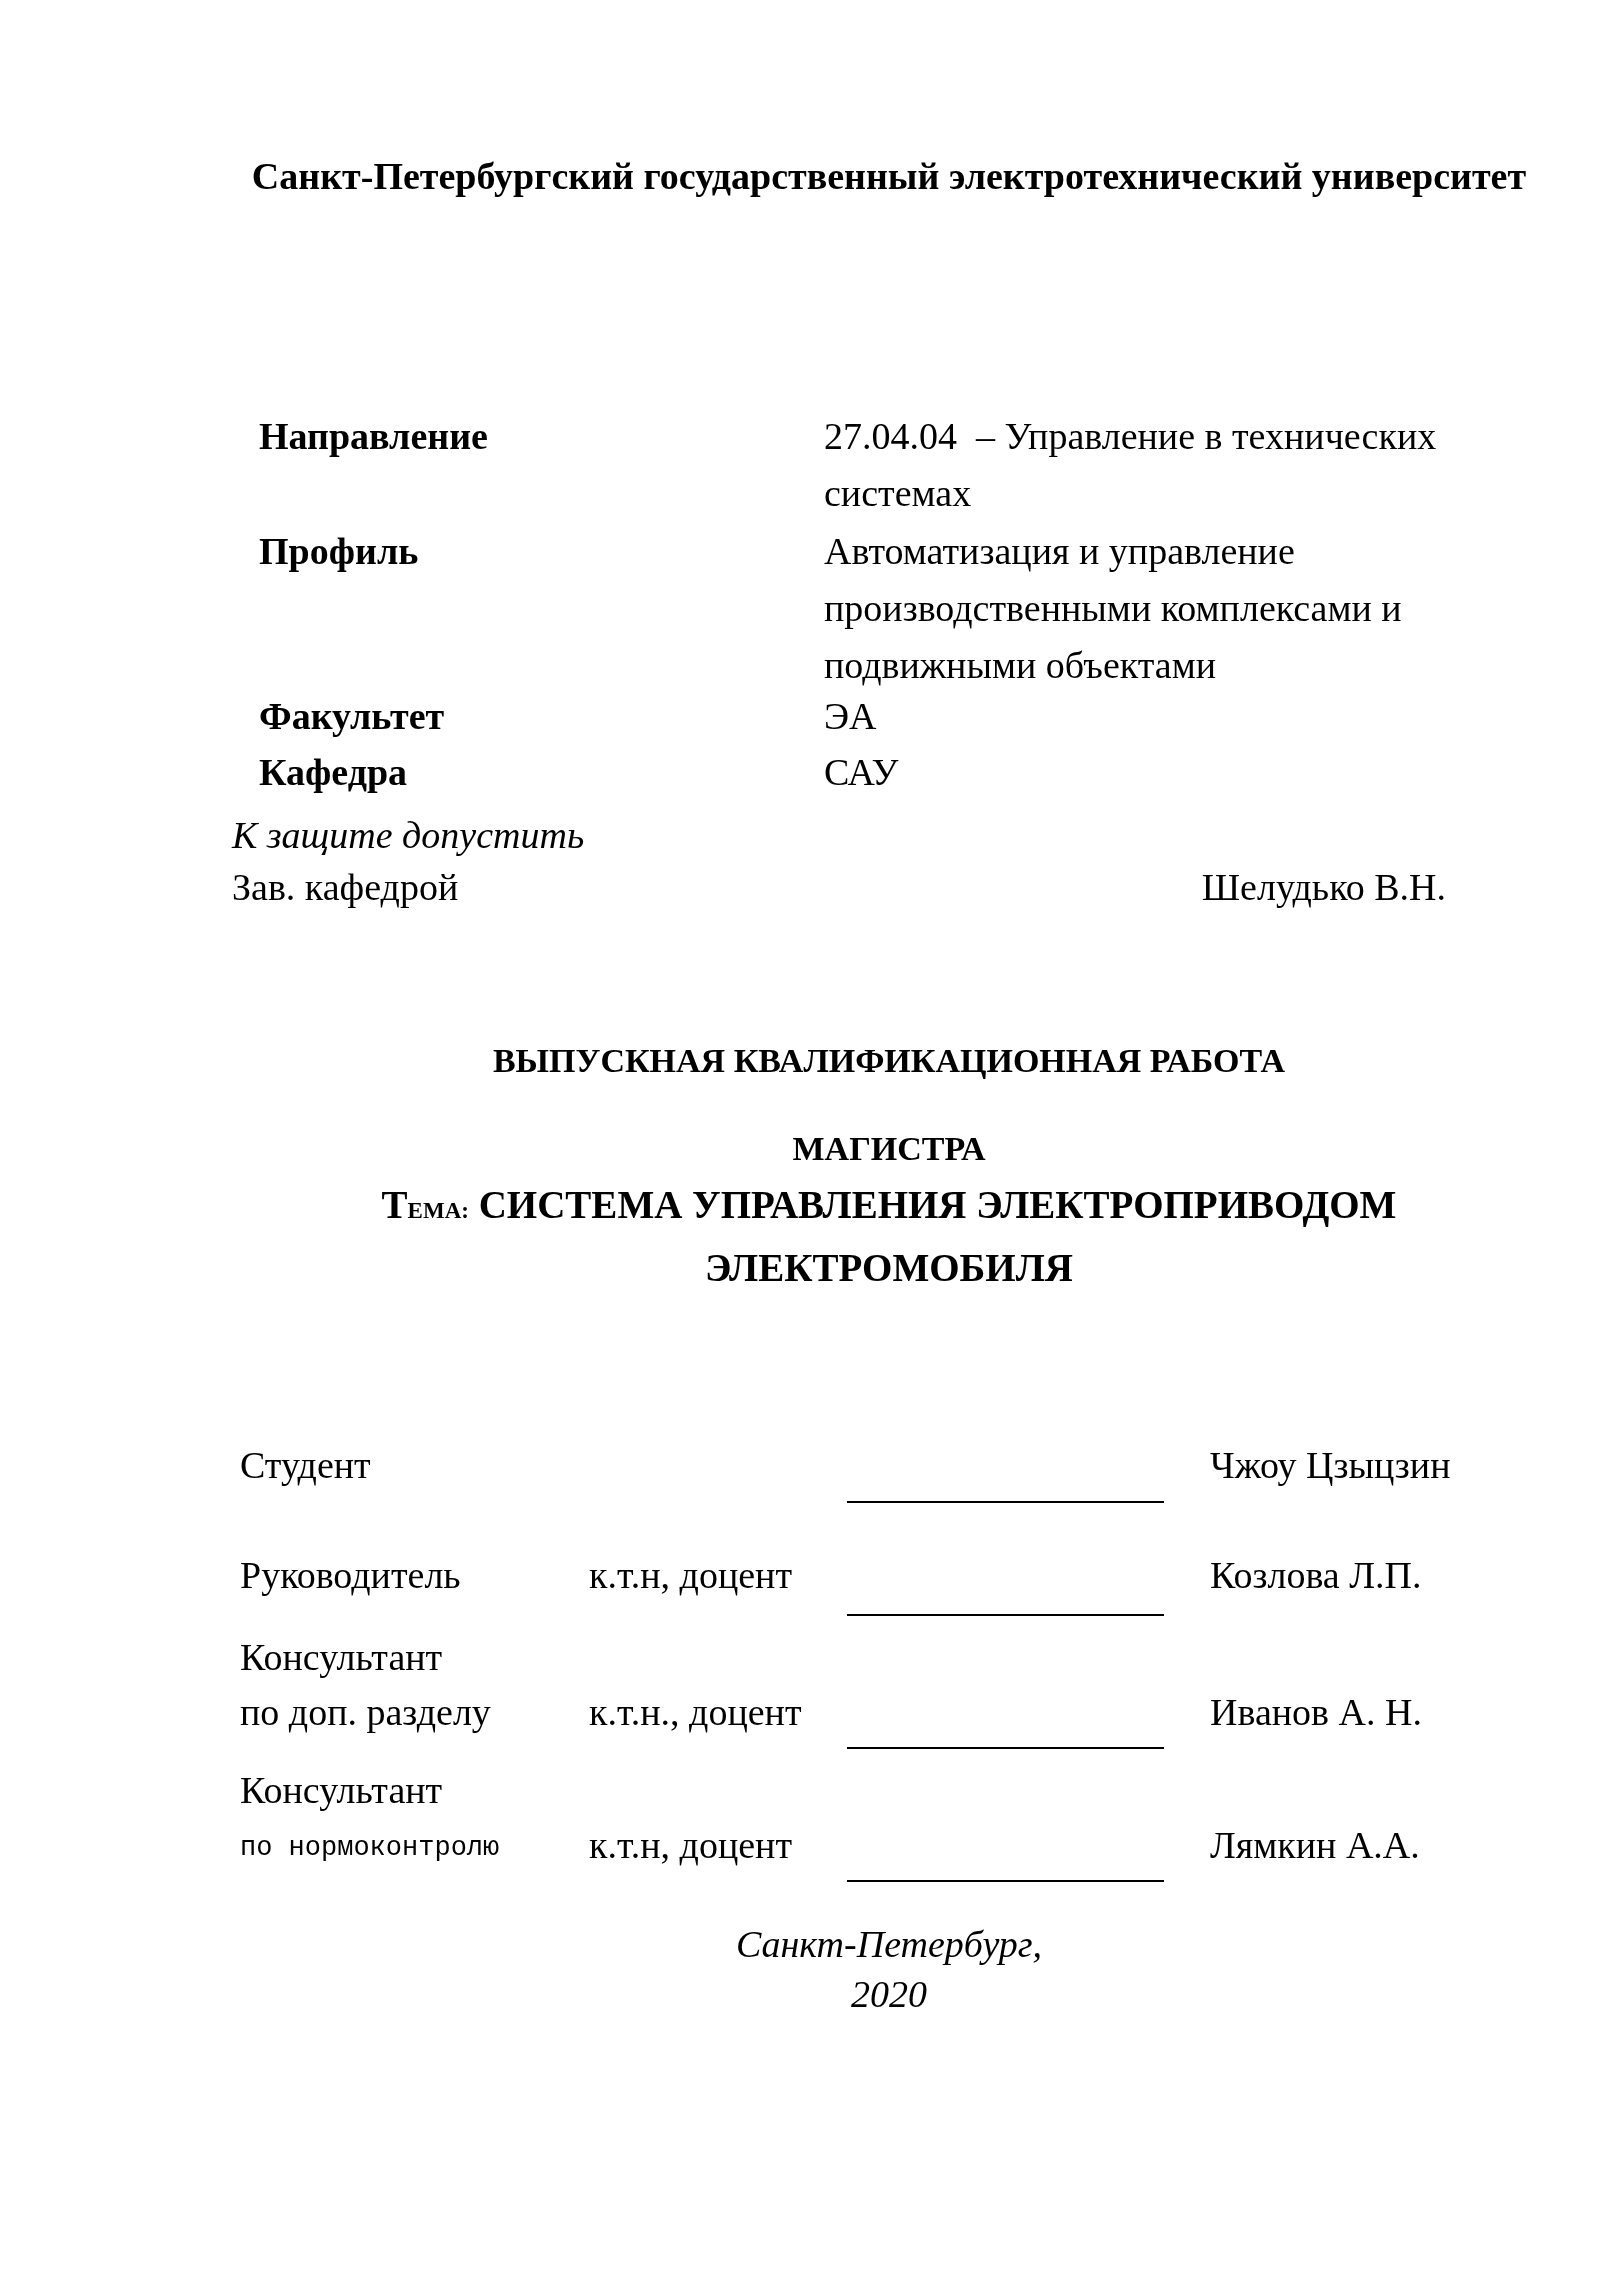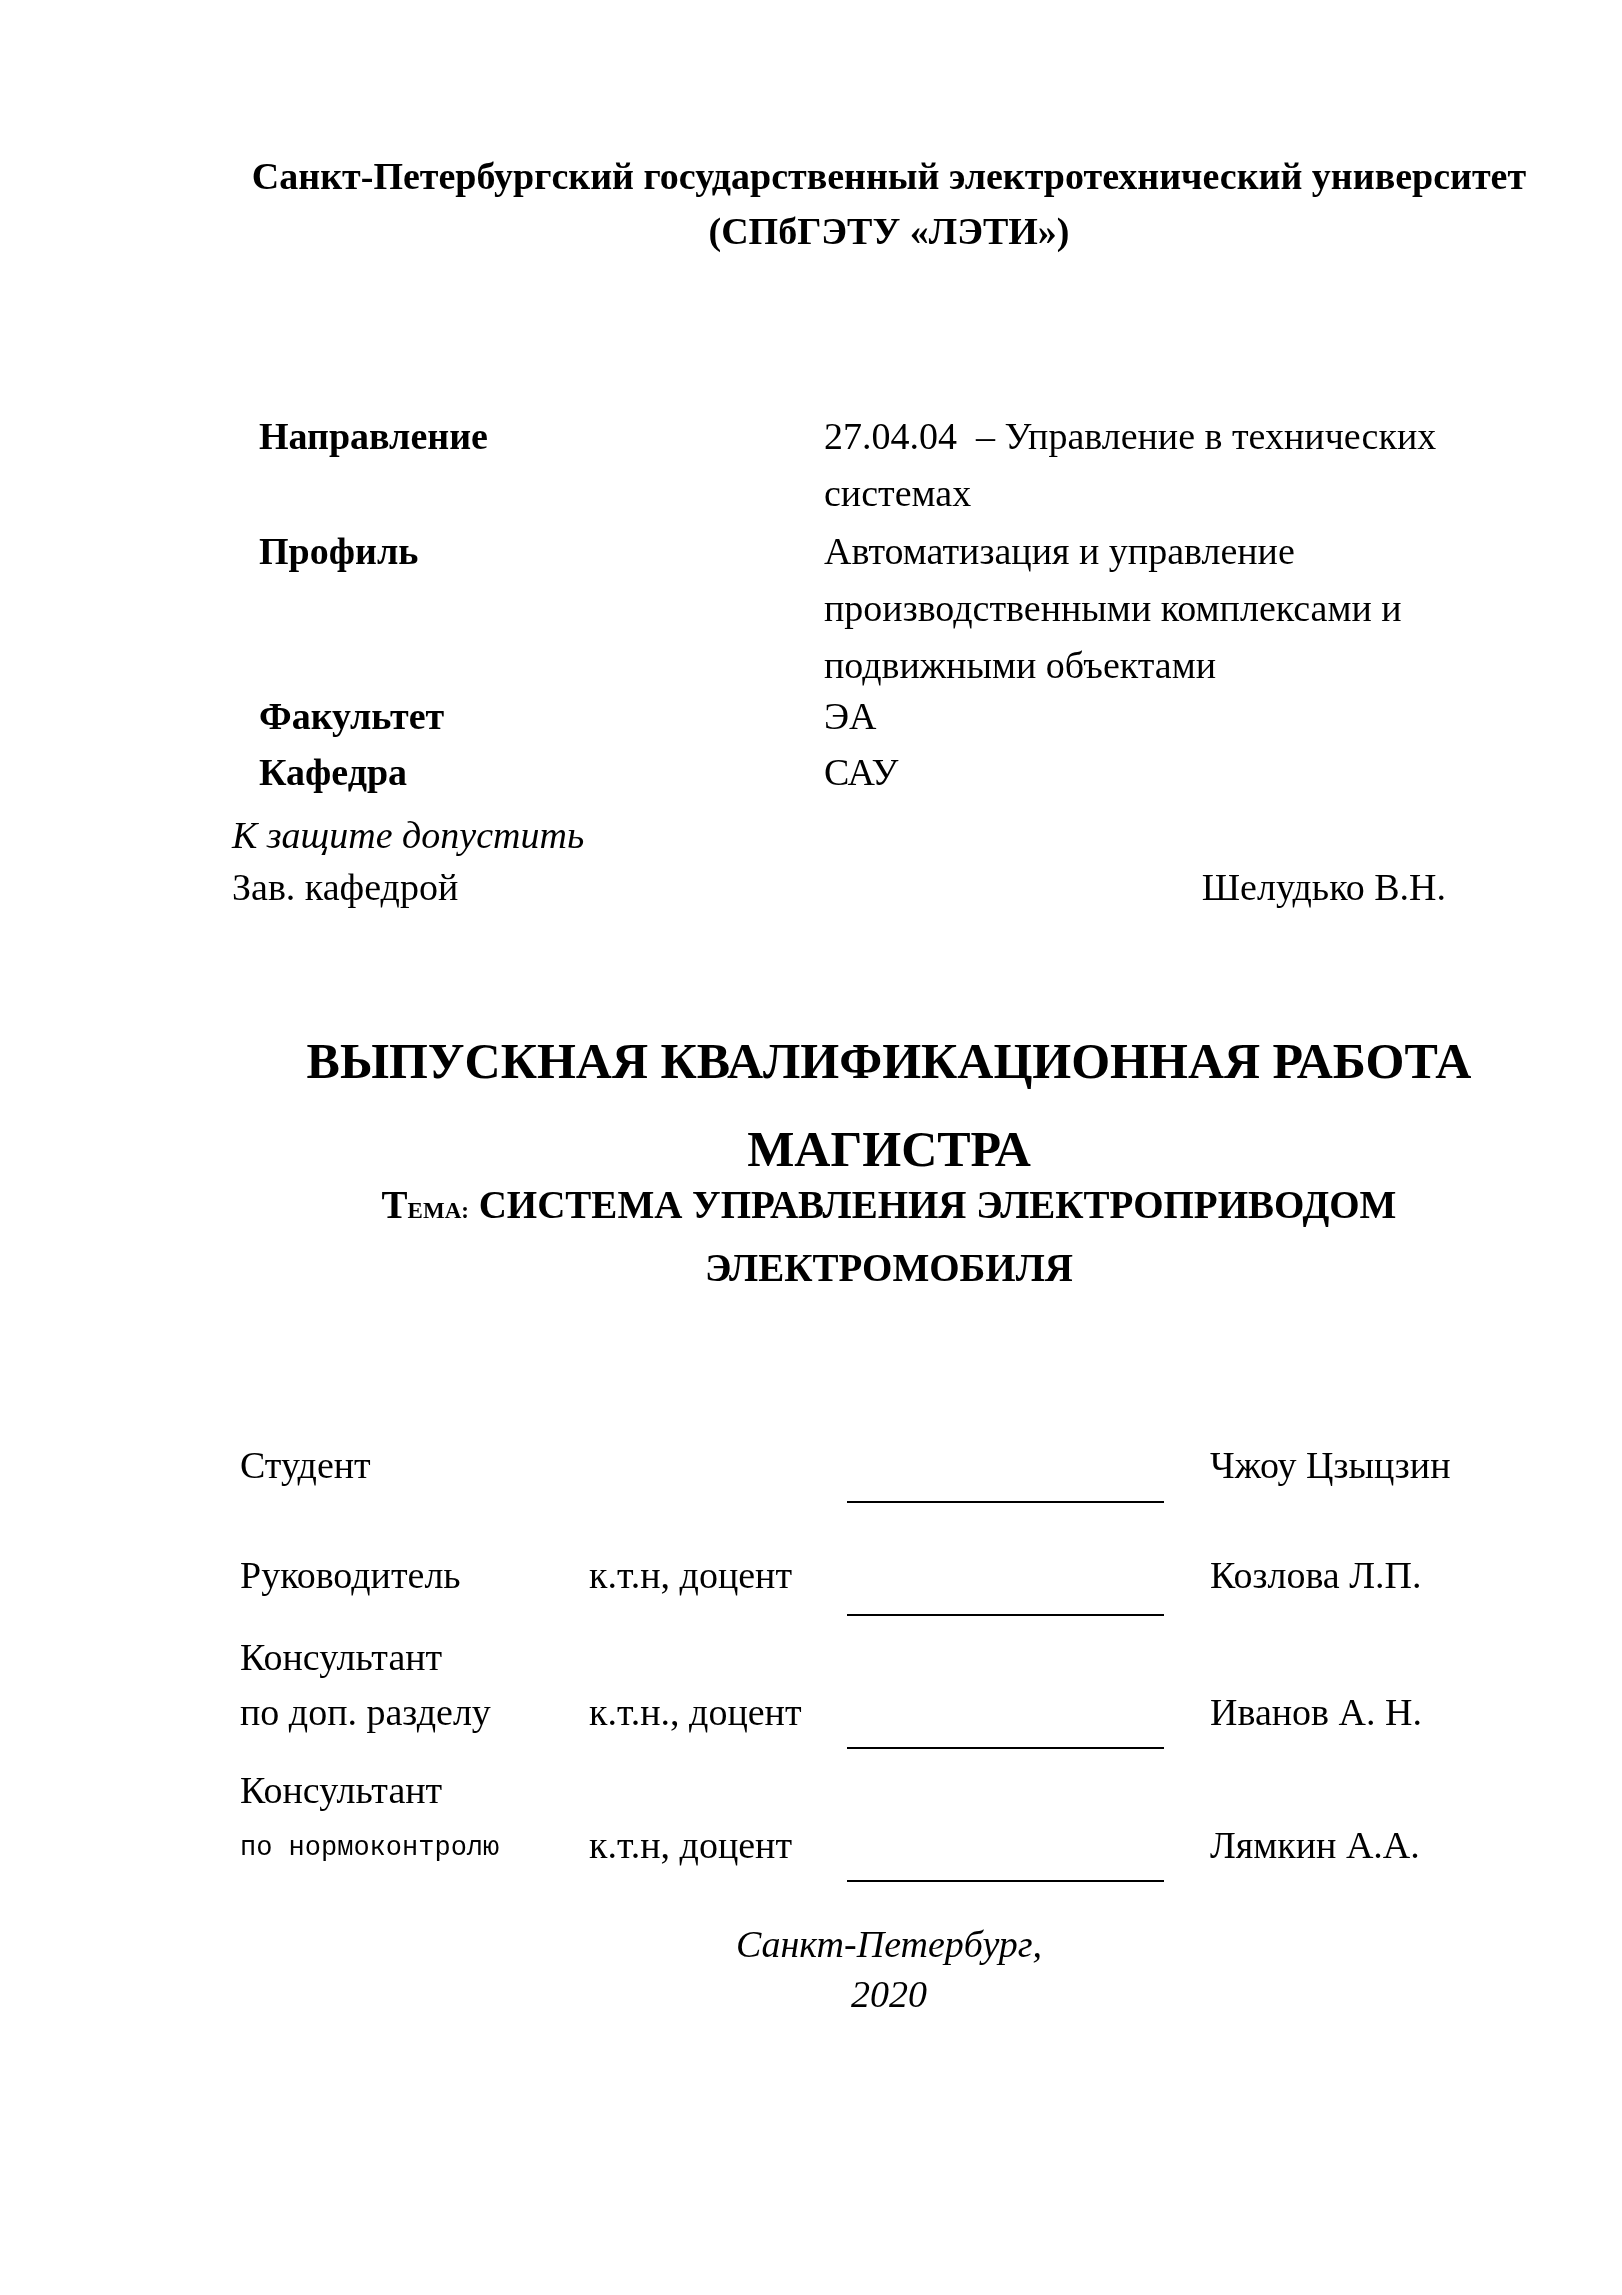--- a/index.html
+++ b/index.html
@@ -42,21 +42,21 @@
     line-height: 52px;
   }
   .admission .permit { font-style: italic; }
   .admission .head-row { display: flex; justify-content: space-between; }
   .admission .head-name { margin-right: 100px; }
 
   
   .work-title {
     left: 232px; top: 1017px; width: 1314px;
     text-align: center; font-weight: bold;
-    font-size: 50px; line-height: 88px;
+    font-size: 34px; line-height: 88px;
   }
   .theme {
     left: 232px; top: 1176px; width: 1314px;
     text-align: center; font-weight: bold;
     font-size: 39px; line-height: 57px;
   }
   .theme .inner { display: inline-block; max-width: 1115px; }
   .theme .small-caps { font-size: 23px; }
 
   
@@ -87,21 +87,20 @@
     text-align: center; line-height: 50px; font-style: italic;
   }
 </style>
 </head>
 <body>
 
 <div class="page">
 
   <div class="abs header">
     <div>Санкт-Петербургский государственный электротехнический университет</div>
-    <div>(СПбГЭТУ «ЛЭТИ»)</div>
   </div>
 
   <div class="abs info-label row1">Направление</div>
   <div class="abs info-value row1">27.04.04&nbsp; – Управление в технических системах</div>
 
   <div class="abs info-label row2">Профиль</div>
   <div class="abs info-value row2">Автоматизация и управление производственными комплексами и подвижными объектами</div>
 
   <div class="abs info-value row3">ЭА</div>
   <div class="abs info-label row3">Факультет</div>

